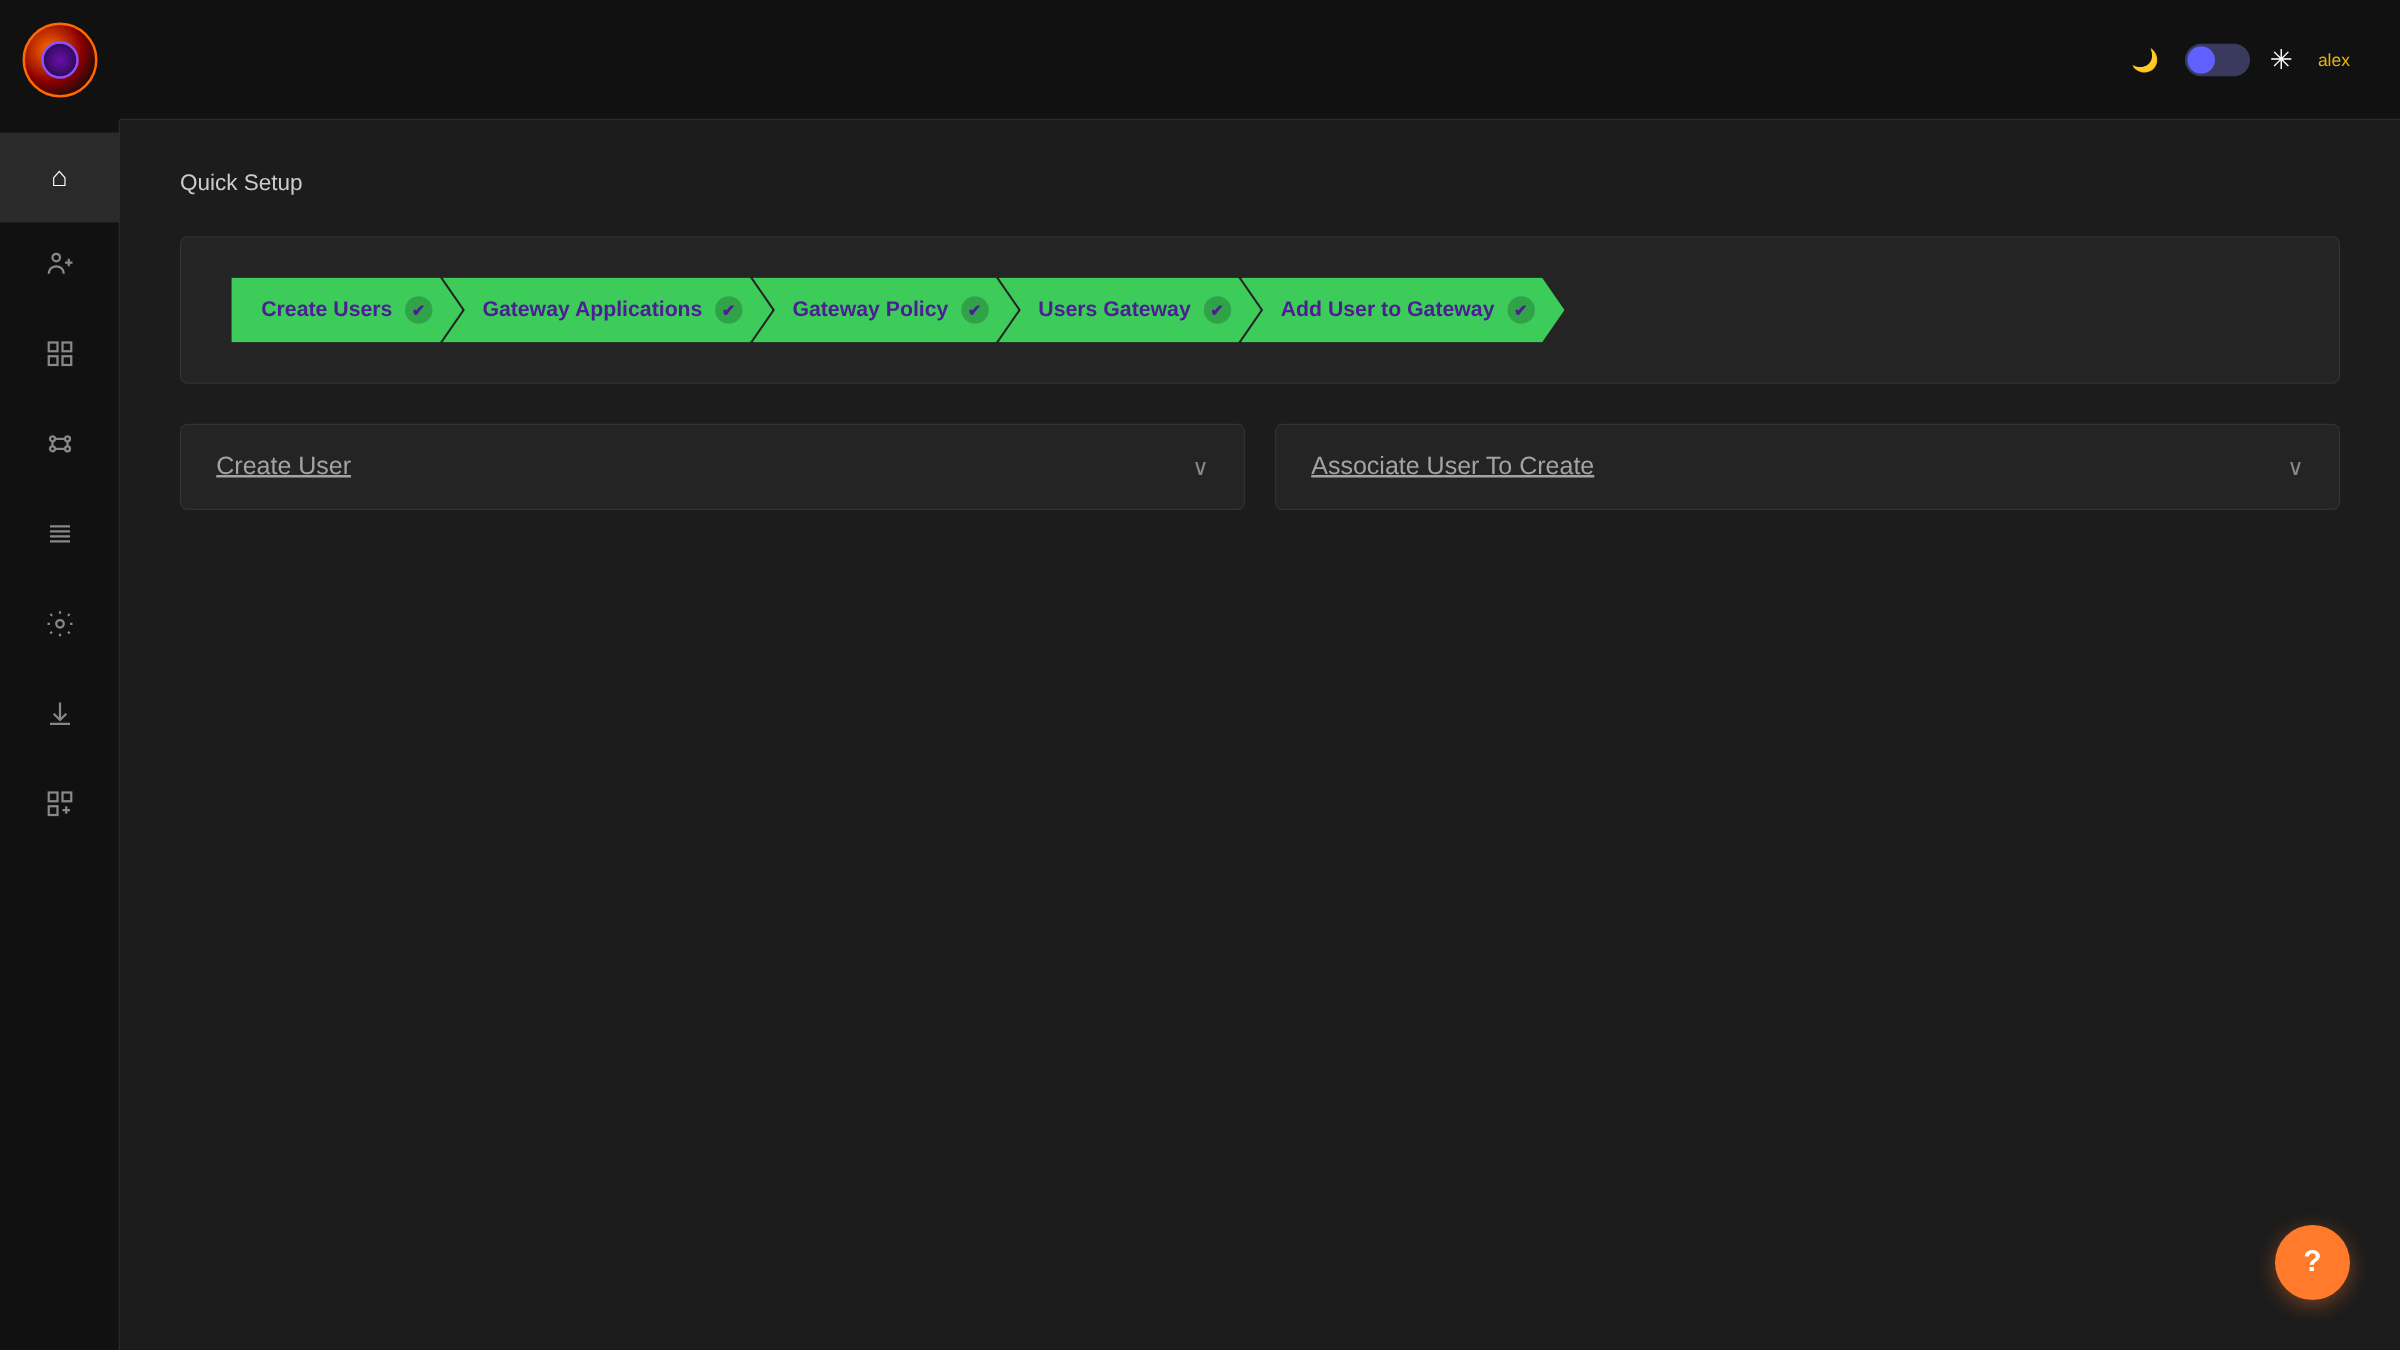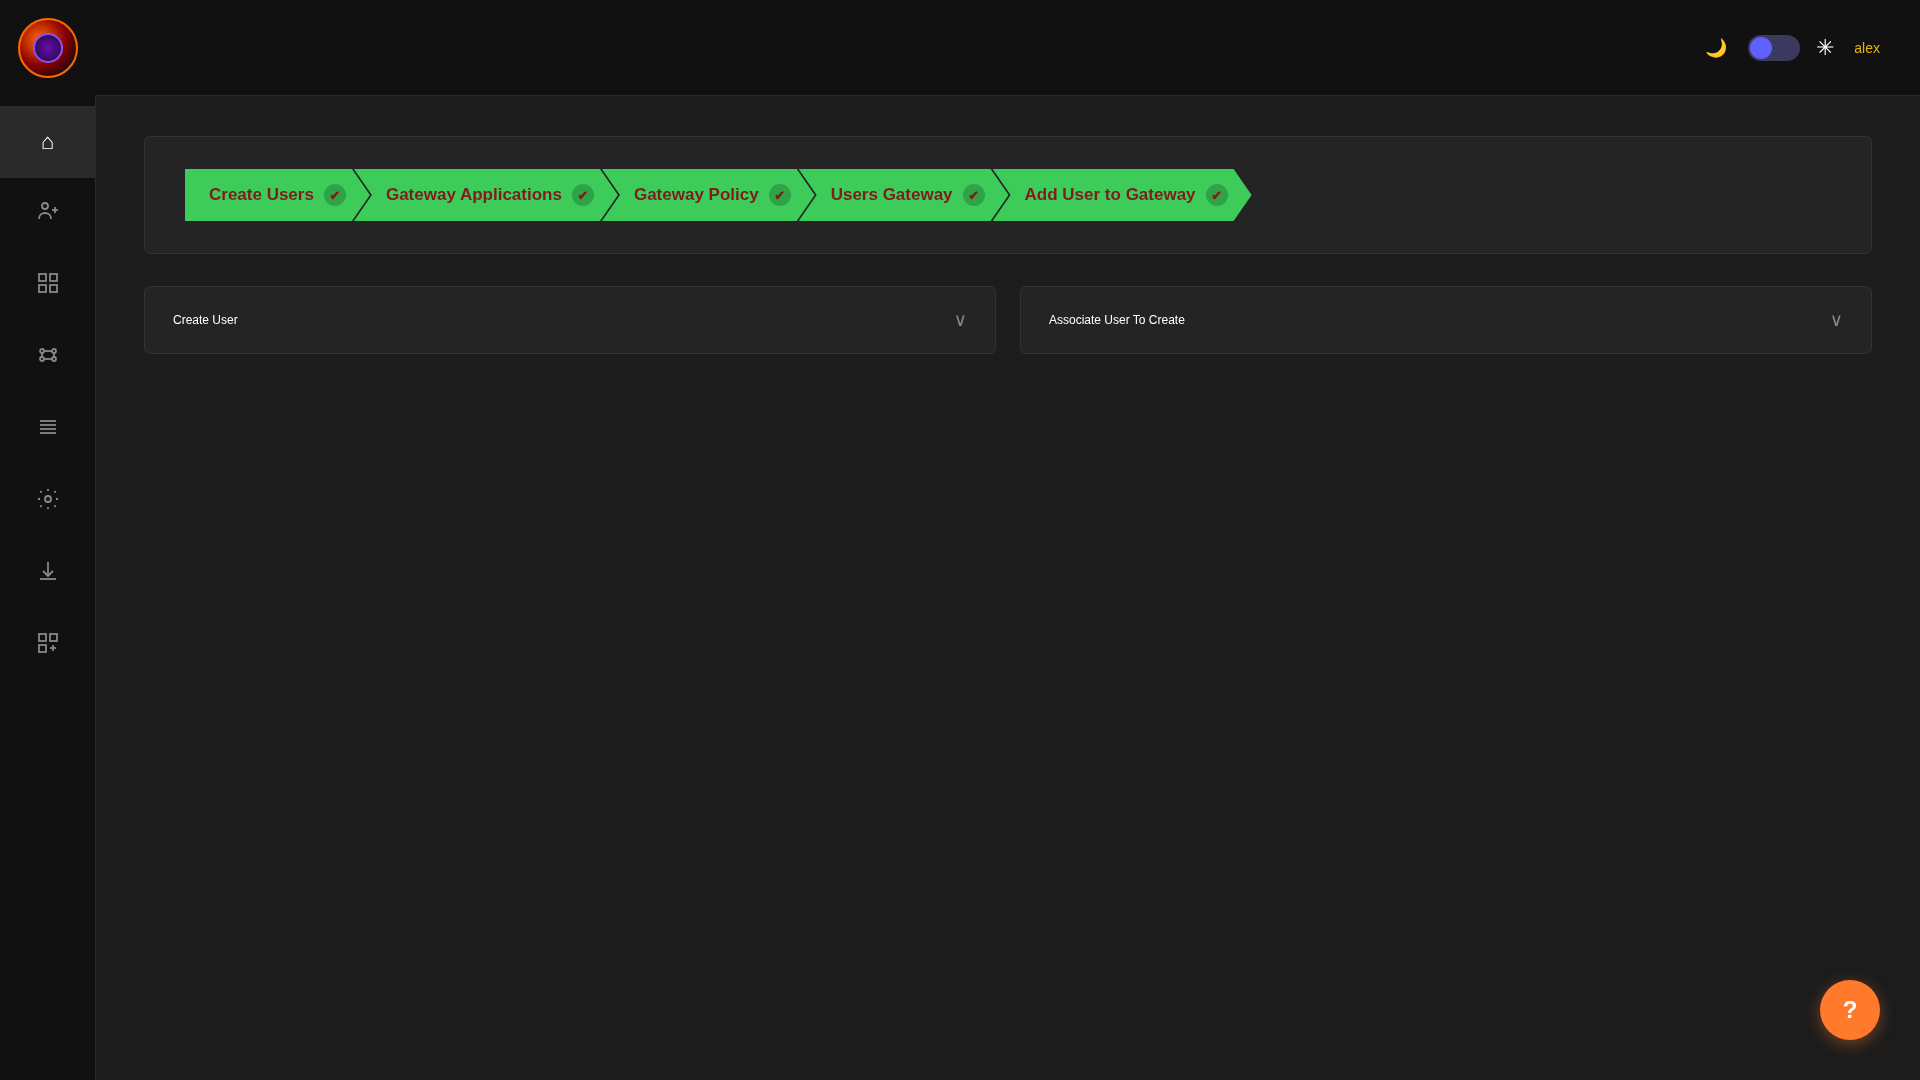--- a/index.html
+++ b/index.html
@@ -170,21 +170,21 @@
 
     .step-arrow {
       display: flex;
       align-items: center;
       position: relative;
       height: 52px;
     }
 
     .step-body {
       background: #3dcc5a;
-      color: #7f1d1d;
+      color: #4c1d95;
       font-size: 17px;
       font-weight: 600;
       padding: 12px 24px 12px 32px;
       height: 52px;
       display: flex;
       align-items: center;
       gap: 10px;
       clip-path: polygon(0 0, calc(100% - 18px) 0, 100% 50%, calc(100% - 18px) 100%, 0 100%, 18px 50%);
       white-space: nowrap;
     }
@@ -222,23 +222,24 @@
 
     .accordion-header {
       display: flex;
       align-items: center;
       justify-content: space-between;
       padding: 22px 28px;
       cursor: pointer;
     }
 
     .accordion-title {
-      font-size: 12px;
+      font-size: 20px;
       font-weight: 500;
-      color: #ffffff;
+      color: #a3a3a3;
+      text-decoration: underline;
     }
 
     .chevron-icon {
       color: #888;
       font-size: 18px;
     }
 
     
     .help-btn {
       position: fixed;
@@ -360,20 +361,21 @@
     <span class="moon-icon">🌙</span>
     <div class="toggle-switch">
       <div class="toggle-knob"></div>
     </div>
     <span class="snowflake-icon">✳</span>
     <span class="user-label">alex</span>
   </div>
 
   <div class="content">
 
+    <div class="page-title">Quick Setup</div>
 
     <div class="steps-container">
 
       <div class="step-arrow" style="z-index:5">
         <div class="step-body" style="clip-path: polygon(0 0, calc(100% - 18px) 0, 100% 50%, calc(100% - 18px) 100%, 0 100%);">
           <span>Create Users</span>
           <span class="check-icon">✔</span>
         </div>
       </div>
 

